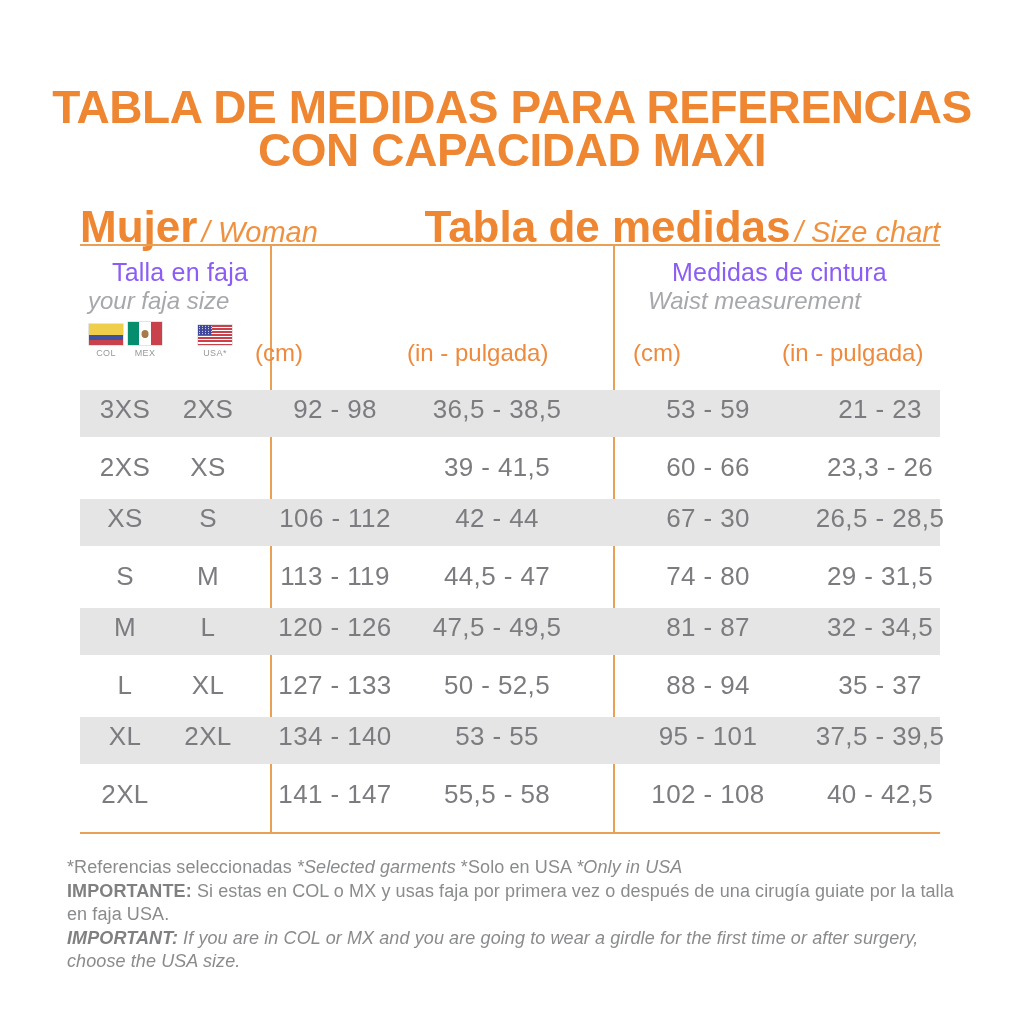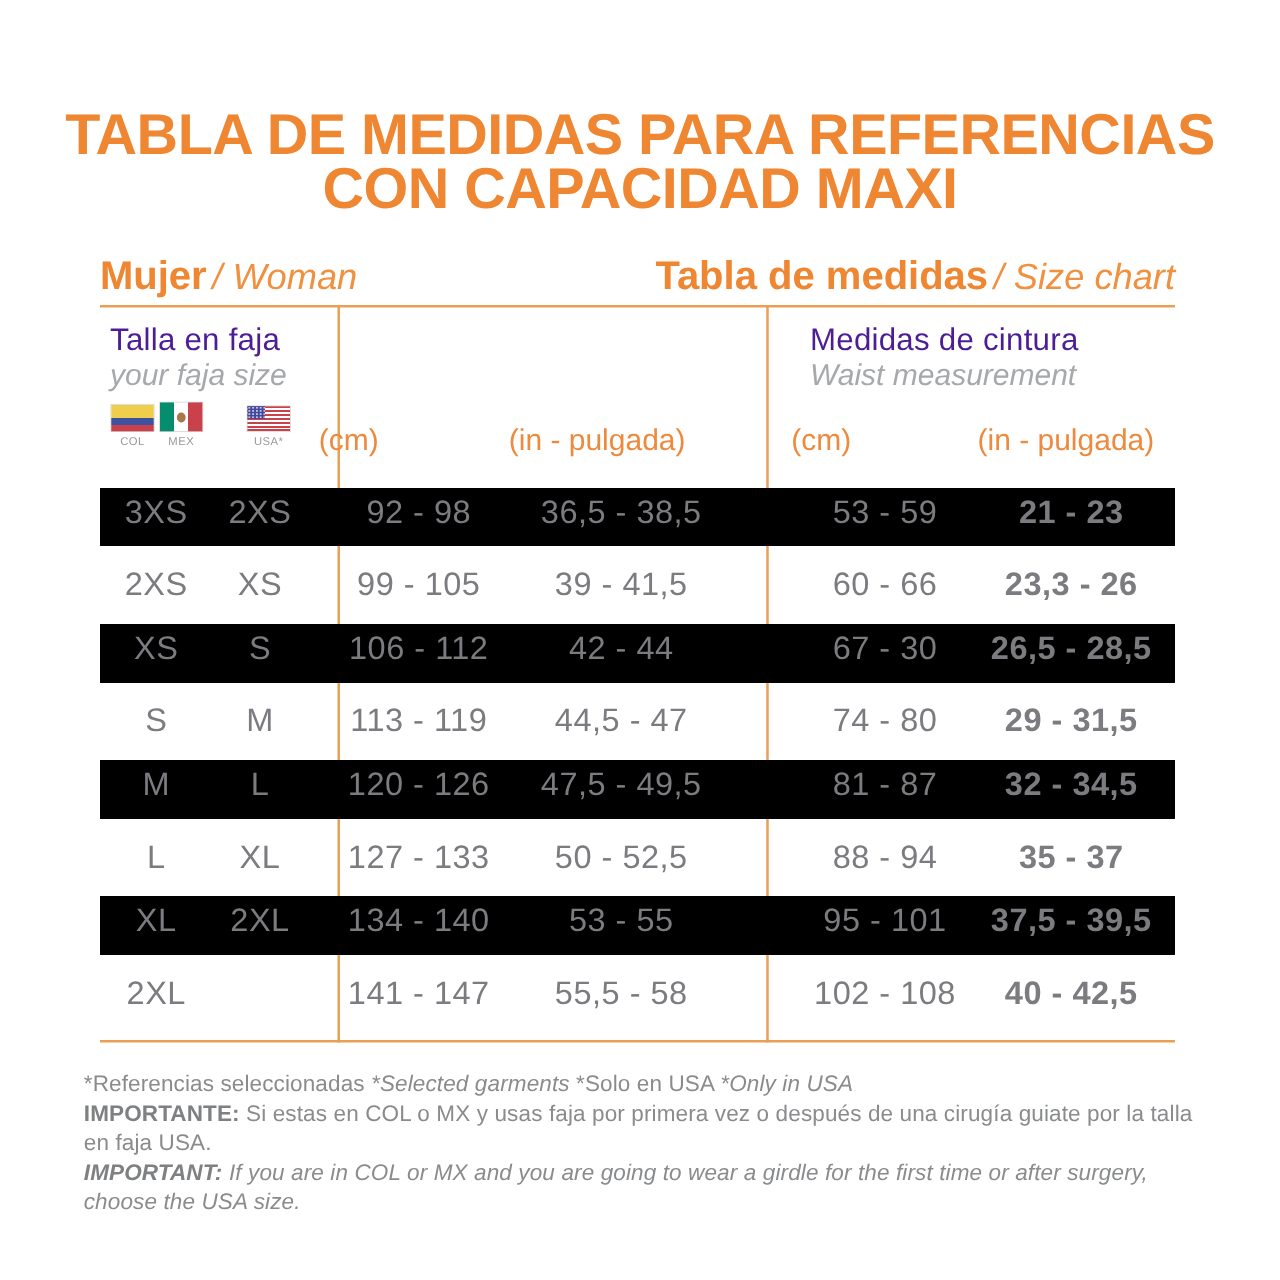--- a/index.html
+++ b/index.html
@@ -19,37 +19,37 @@
     color: #EE8632;
     font-size: 46px; font-weight: 700; letter-spacing: -0.4px;
     line-height: 43px;
   }
 
   
   .subheader {
     position: absolute; top: 202px; left: 80px; width: 860px;
     display: flex; justify-content: space-between; align-items: baseline;
   }
-  .sub-bold { color: #EE8632; font-size: 32px; font-weight: 700; }
+  .sub-bold { color: #EE8632; font-size: 44px; font-weight: 700; }
   .sub-italic { color: #F09140; font-size: 29px; font-style: italic; font-weight: 400; }
 
   
   .size-table {
     position: absolute; top: 244px; left: 80px; width: 860px; height: 590px;
   }
   .hline { position: absolute; left: 0; width: 860px; height: 2px; background: #E9A055; }
   .hline.top { top: 0; }
   .hline.bottom { top: 588px; }
   .vline { position: absolute; top: 0; height: 590px; width: 1.5px; background: #E9A055; }
   .vline.v1 { left: 190px; }
   .vline.v2 { left: 533px; }
 
   
   .col-head { position: absolute; top: 14px; }
-  .col-head .t { color: #4c1d95; font-size: 25px; letter-spacing: 0.2px; line-height: 28px; }
+  .col-head .t { color: #8b5cf6; font-size: 25px; letter-spacing: 0.2px; line-height: 28px; margin-left: 24px; }
   .col-head .s { color: #A6A8AB; font-size: 24px; font-style: italic; line-height: 29px; }
   .head-a { left: 8px; }
   .head-b { left: 225px; }
   .head-c { left: 568px; }
 
   .body-icon { position: absolute; top: 6px; }
   .head-b .body-icon { left: 430px; }
 
   
   .flags { position: absolute; top: 76px; left: 0; width: 190px; height: 46px; }
@@ -85,36 +85,36 @@
   .unit { position: absolute; text-align: left; color: #EE8A3D; font-size: 24px; line-height: 34px; }
   .u-hip-cm   { left: 175px; width: 160px; }
   .u-hip-in   { left: 327px; width: 180px; }
   .u-waist-cm { left: 553px; width: 150px; }
   .u-waist-in { left: 702px; width: 150px; }
 
   
   .rows { position: absolute; top: 142px; left: 0; width: 860px; }
   .row { position: relative; width: 860px; height: 54.5px; }
   .row.stripe {
-    background: #000000;
+    background: #e5e5e5;
     background-clip: content-box;
     padding: 4px 0;
   }
   .cell {
     position: absolute; top: 0; height: 54.5px;
     display: flex; align-items: center; justify-content: center;
     color: #7C7C80; font-size: 26px; letter-spacing: 0.4px;
   }
   .row.stripe .cell { top: -4px; }
   .c-size1    { left: 5px;   width: 80px; }
   .c-size2    { left: 88px;  width: 80px; }
   .c-hip-cm   { left: 175px; width: 160px; }
   .c-hip-in   { left: 327px; width: 180px; }
   .c-waist-cm { left: 553px; width: 150px; }
-  .c-waist-in { left: 702px; width: 150px; font-weight: bold; }
+  .c-waist-in { left: 725px; width: 150px; }
 
   
   .footnotes {
     position: absolute; top: 856px; left: 67px; width: 910px;
     color: #8A8B8D; font-size: 18px; line-height: 23.5px; letter-spacing: 0.1px;
   }
   .footnotes .it { font-style: italic; }
   .footnotes .bd { font-weight: 700; color: #7F8082; }
   .footnotes .bdit { font-weight: 700; font-style: italic; color: #7F8082; margin-top: 38px; }
 </style>
@@ -186,21 +186,20 @@
         <span class="cell c-size2">2XS</span>
         <span class="cell c-hip-cm">92 - 98</span>
         <span class="cell c-hip-in">36,5 - 38,5</span>
         <span class="cell c-waist-cm">53 - 59</span>
         <span class="cell c-waist-in">21 - 23</span>
       </div>
 
       <div class="row">
         <span class="cell c-size1">2XS</span>
         <span class="cell c-size2">XS</span>
-        <span class="cell c-hip-cm">99 - 105</span>
         <span class="cell c-hip-in">39 - 41,5</span>
         <span class="cell c-waist-cm">60 - 66</span>
         <span class="cell c-waist-in">23,3 - 26</span>
       </div>
 
       <div class="row stripe">
         <span class="cell c-size1">XS</span>
         <span class="cell c-size2">S</span>
         <span class="cell c-hip-cm">106 - 112</span>
         <span class="cell c-hip-in">42 - 44</span>

